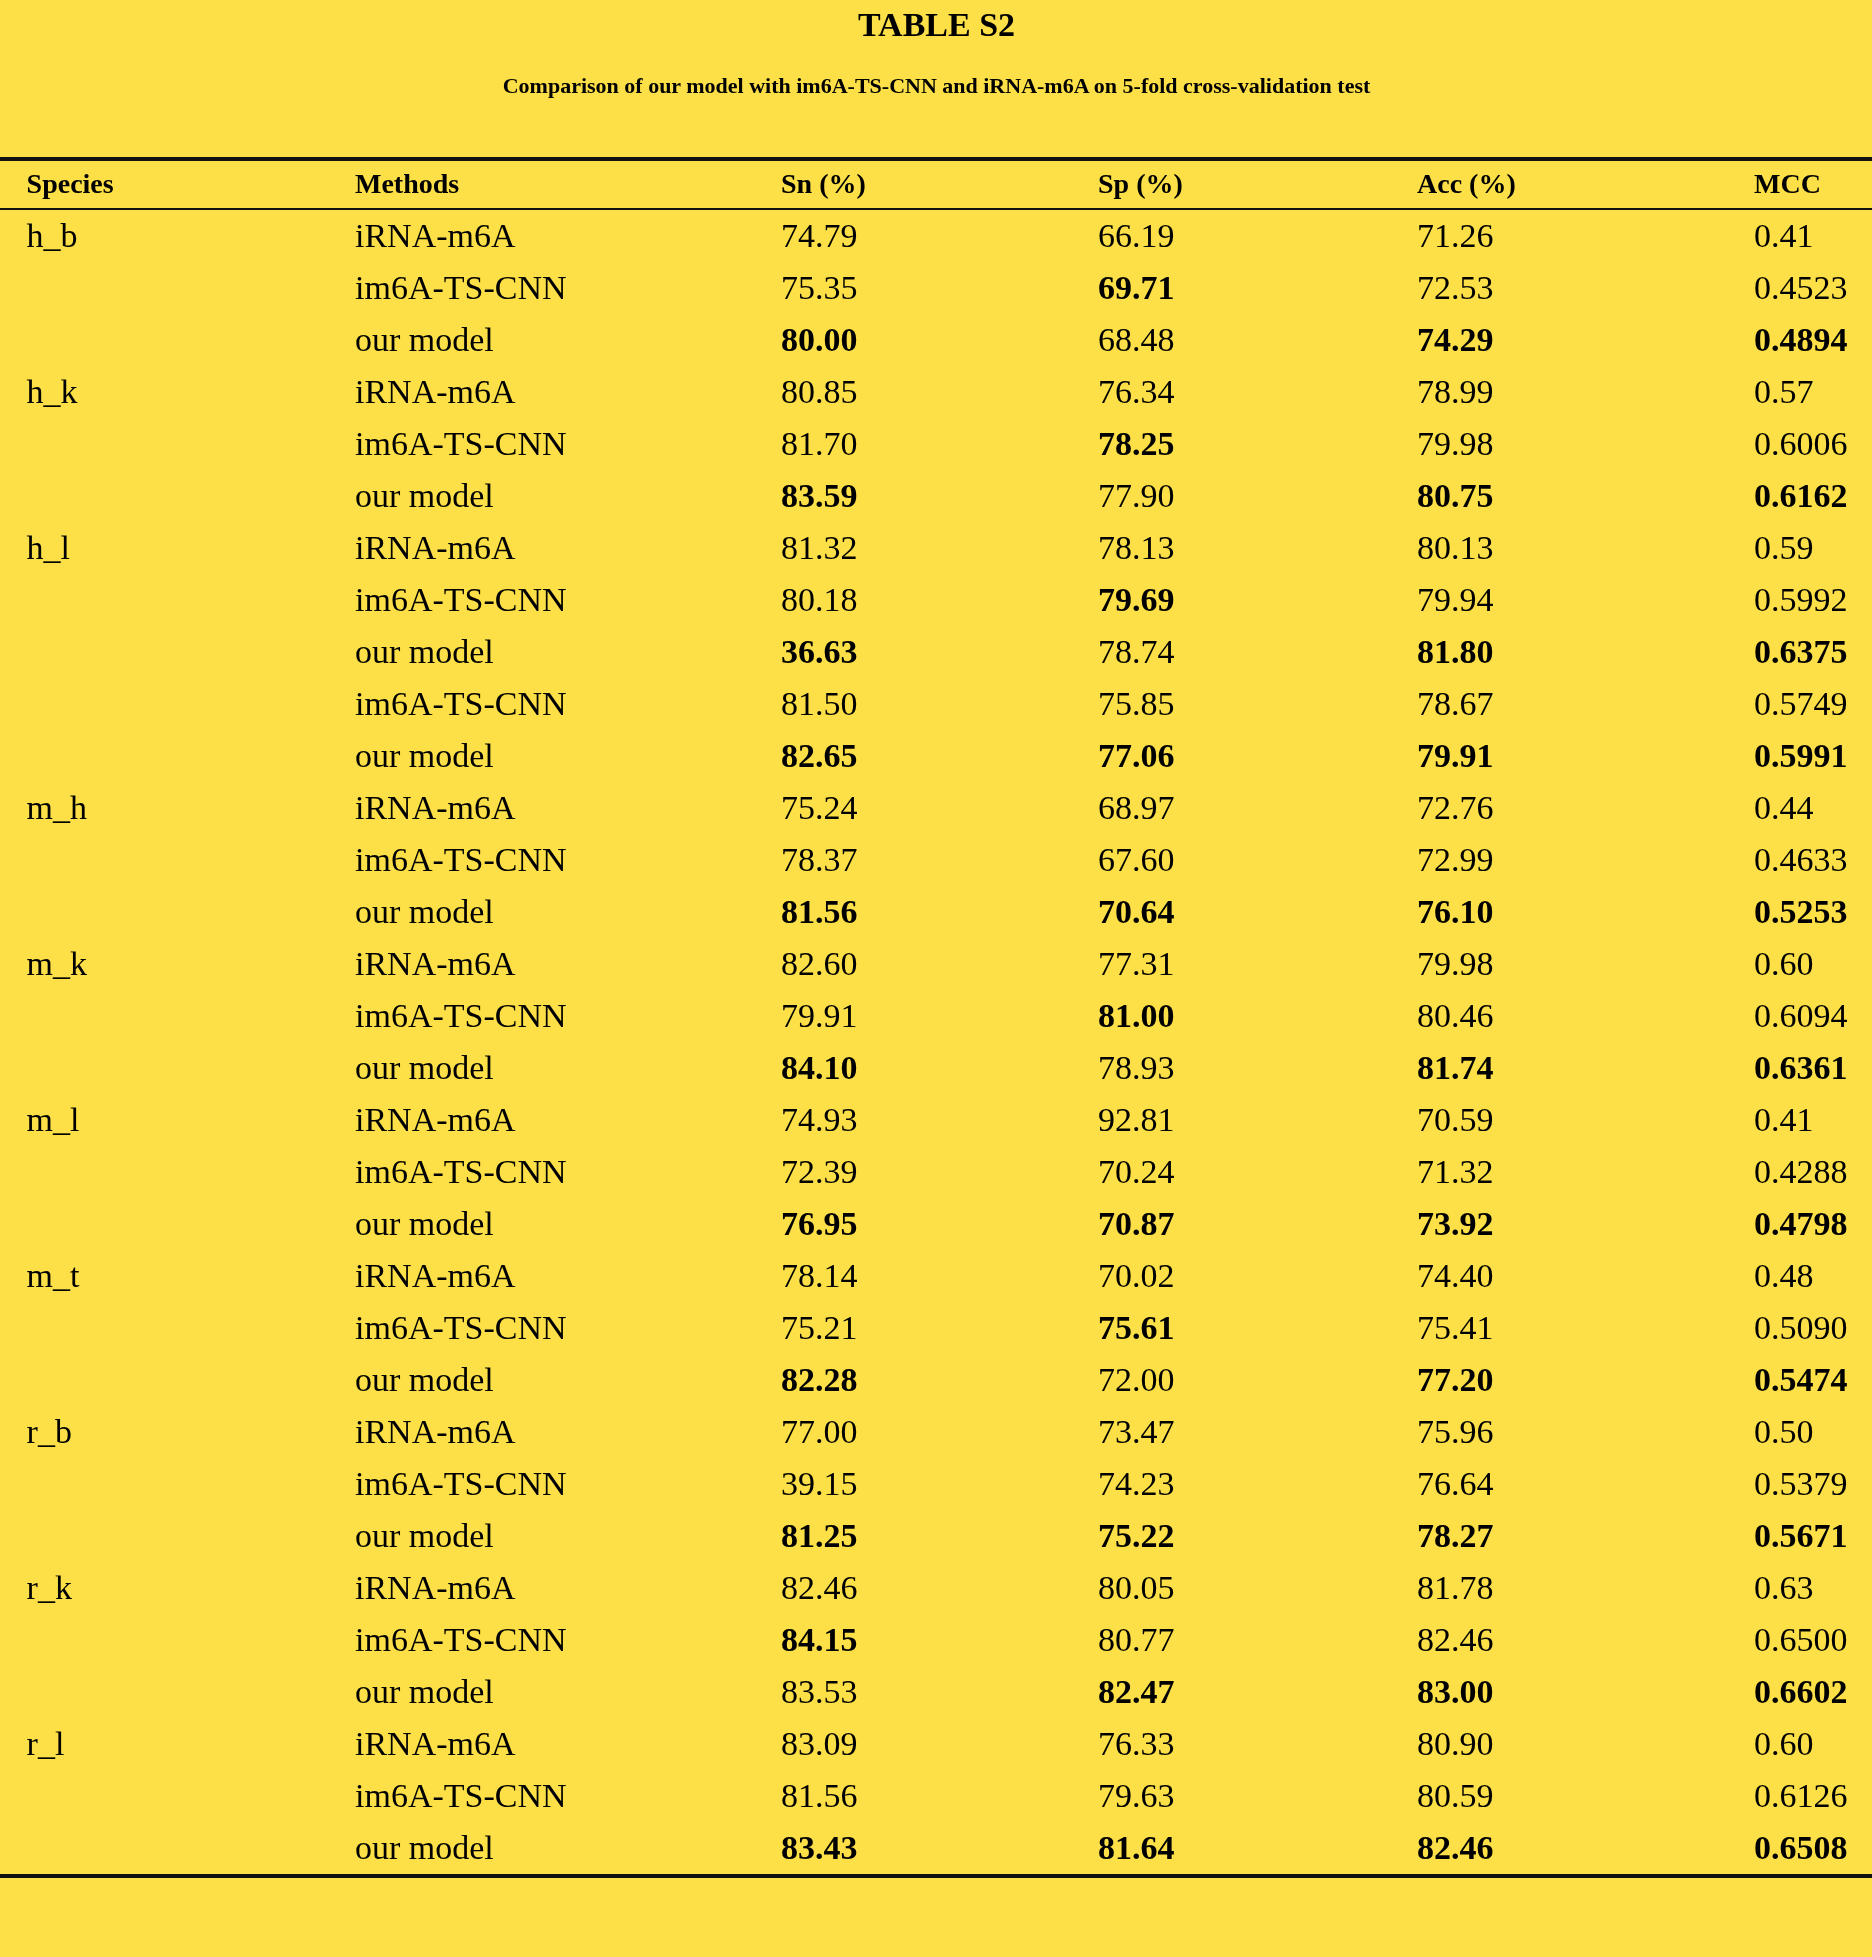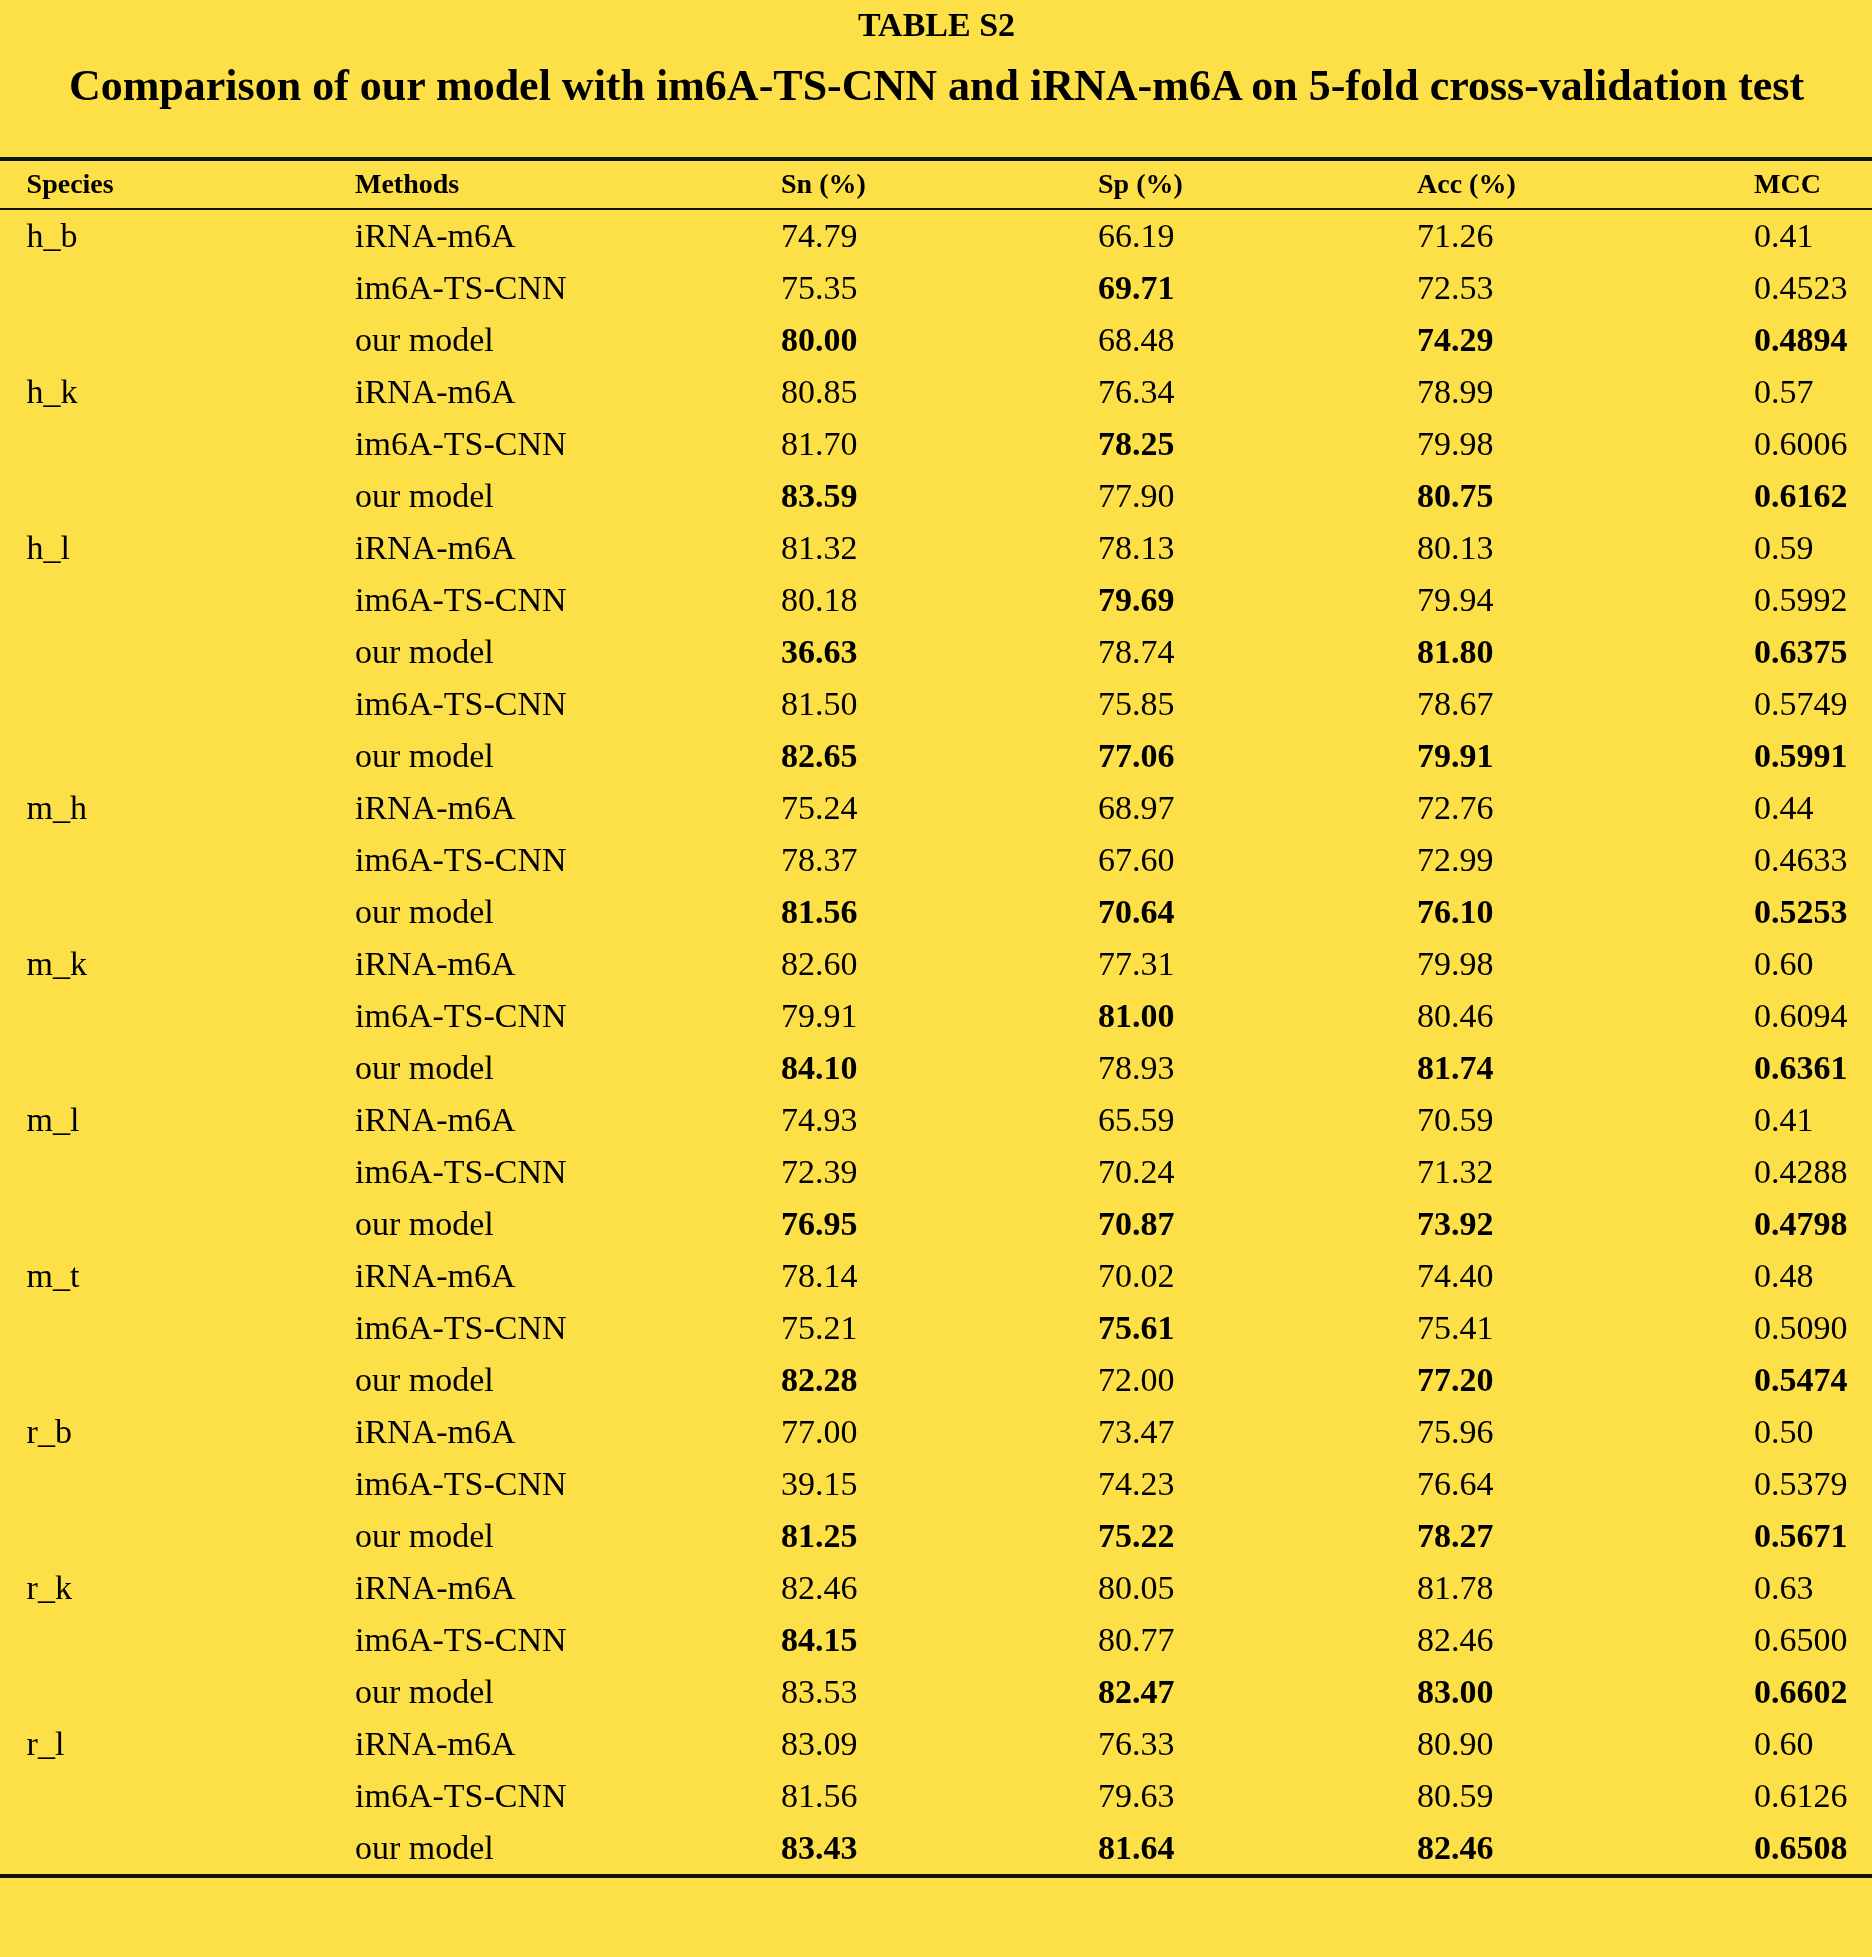--- a/index.html
+++ b/index.html
@@ -22,21 +22,21 @@
   .title {
     margin: 5.3px 0 0 0;
     text-align: center;
     font-size: 34px;
     font-weight: bold;
     line-height: 39px;
   }
   .subtitle {
     margin: 19.5px 0 0 0;
     text-align: center;
-    font-size: 44px;
+    font-size: 22px;
     font-weight: bold;
     line-height: 43px;
   }
   table.data {
     width: 1873px;
     margin-top: 50px;
     border-collapse: collapse;
     table-layout: fixed;
     border-top: 4.4px solid #111111;
     border-bottom: 4.4px solid #111111;
@@ -228,21 +228,21 @@
           <td>our model</td>
           <td class="b">84.10</td>
           <td>78.93</td>
           <td class="b">81.74</td>
           <td class="b">0.6361</td>
         </tr>
         <tr>
           <td>m_l</td>
           <td>iRNA-m6A</td>
           <td>74.93</td>
-          <td>65.59</td>
+          <td>92.81</td>
           <td>70.59</td>
           <td>0.41</td>
         </tr>
         <tr>
           <td></td>
           <td>im6A-TS-CNN</td>
           <td>72.39</td>
           <td>70.24</td>
           <td>71.32</td>
           <td>0.4288</td>

